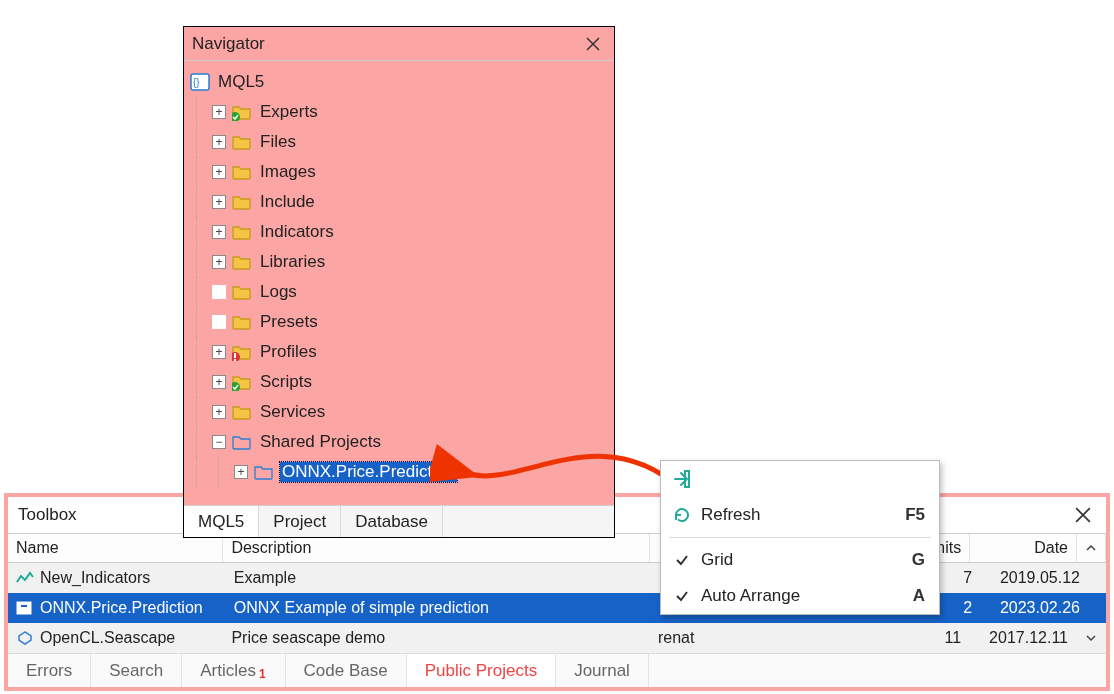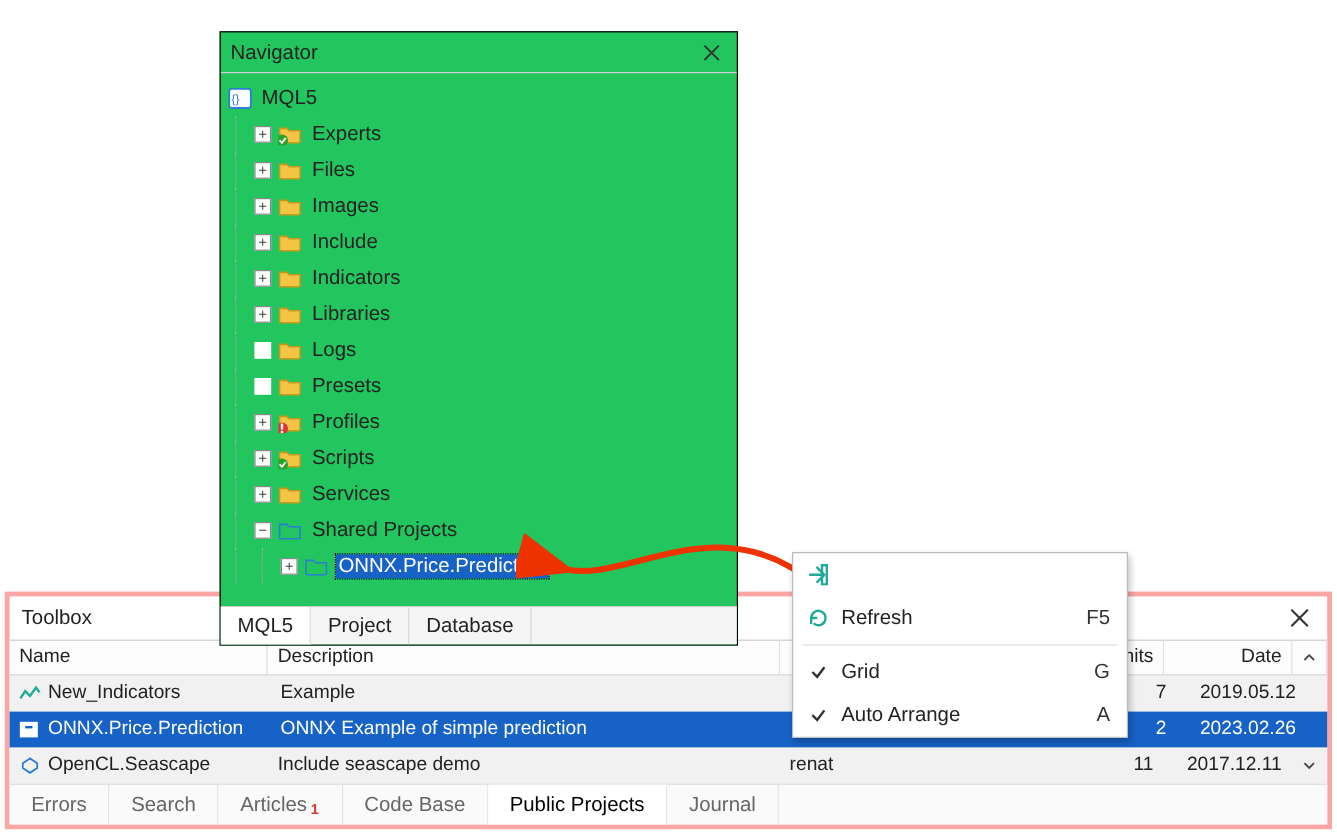--- a/index.html
+++ b/index.html
@@ -1,21 +1,21 @@
 <!DOCTYPE html>
 <html><head>
 <meta charset="utf-8">
 <style>
   * { box-sizing: border-box; margin: 0; padding: 0; font-family: "Segoe UI", Arial, sans-serif; }
   body { width: 1114px; height: 694px; background: #fff; position: relative; overflow: hidden; font-size: 17px; color: #222; }
 
   
   .navigator {
     position: absolute; left: 183px; top: 26px; width: 432px; height: 512px;
-    border: 1px solid #000; background: #22c55e; z-index: 20;
+    border: 1px solid #000; background: #fca5a5; z-index: 20;
   }
   .nav-titlebar {
     height: 34px; display: flex; align-items: center; padding: 0 8px 0 8px; border-bottom: 1px solid #d0d0d0;
   }
   .nav-title { flex: 1; }
   .nav-close { width: 26px; height: 26px; display: flex; align-items: center; justify-content: center; cursor: pointer; }
 
   .nav-tree { position: absolute; top: 34px; left: 0; right: 0; bottom: 34px; padding: 6px 6px; overflow: auto; }
   .tree-row { display: flex; align-items: center; height: 30px; white-space: nowrap; }
   .twisty { width: 14px; height: 14px; margin-right: 6px; border: 1px solid #888; display: flex; align-items: center; justify-content: center; font-size: 12px; line-height: 1; color: #444; background: #fff; }
@@ -53,31 +53,31 @@
   .tb-rows { }
   .tb-row { height: 30px; display:flex; font-size:16px;}
   .tb-row .col { display:flex; align-items:center; padding:0 8px; border-right:1px solid transparent;}
   .tb-row.alt { background:#f1f1f1;}
   .tb-row.sel { background:#1662c6; color:#fff;}
   .tb-row .col-mits, .tb-row .col-date { justify-content:flex-end;}
   .row-icon { width:18px; height:18px; display:inline-flex; align-items:center; justify-content:center; margin-right:6px;}
 
   .tb-tabs { position:absolute; bottom:0; left:0; right:0; height:34px; display:flex; border-top:1px solid #ddd; background:#fafafa;}
   .tb-tab { padding: 6px 18px; display:flex; align-items:center; gap:4px; border-right:1px solid #e4e4e4; color:#666; cursor:pointer;}
-  .tb-tab.active { background:#fff; color:#000000; border-top:1px solid #fff; font-weight:400;}
+  .tb-tab.active { background:#fff; color:#ef4444; border-top:1px solid #fff; font-weight:400;}
   .sup-red { color:#d33; font-size:12px; font-weight:bold; position:relative; top:3px; left:-1px;}
 
   
   .ctx {
     position:absolute; left:660px; top:460px; width:280px; background:#fff; border:1px solid #bbb; box-shadow: 2px 3px 6px rgba(0,0,0,0.25); z-index:30; font-size:17px;
   }
   .ctx-item { height:36px; display:flex; align-items:center; padding:0 14px 0 10px; cursor:pointer;}
   .ctx-ic { width:22px; display:inline-flex; align-items:center; justify-content:center; margin-right:8px;}
   .ctx-label { flex:1;}
-  .ctx-short { color:#333;}
+  .ctx-short { color:#333;font-weight:bold;}
   .ctx-sep { height:1px; background:#ddd; margin:4px 8px;}
 
   
   .arrow-svg { position:absolute; left:430px; top:438px; width:280px; height:70px; z-index:25; pointer-events:none;}
 </style>
 </head>
 <body>
 
 <div class="navigator">
   <div class="nav-titlebar">
@@ -350,21 +350,21 @@
     </div>
       <div class="tb-row alt">
       <div class="col col-name">
           <span class="row-icon">
             <svg width="18" height="16" viewBox="0 0 18 16">
               <path d="M9 2 L3 6 v4 l6 4 l6 -4 v-4 Z" fill="none" stroke="#2a7fd4" stroke-width="1.5"></path>
             </svg>
           </span>
           <span>OpenCL.Seascape</span>
         </div>
-      <div class="col col-desc">Include seascape demo</div>
+      <div class="col col-desc">Price seascape demo</div>
       <div class="col col-user">renat</div>
       <div class="col col-mits">11</div>
       <div class="col col-date">2017.12.11</div>
       <div class="col col-scroll">
           <svg width="12" height="12" viewBox="0 0 12 12">
             <path d="M2 4 L6 8 L10 4" stroke="#444" stroke-width="1.5" fill="none"></path>
           </svg>
         </div>
     </div>
     </div>

